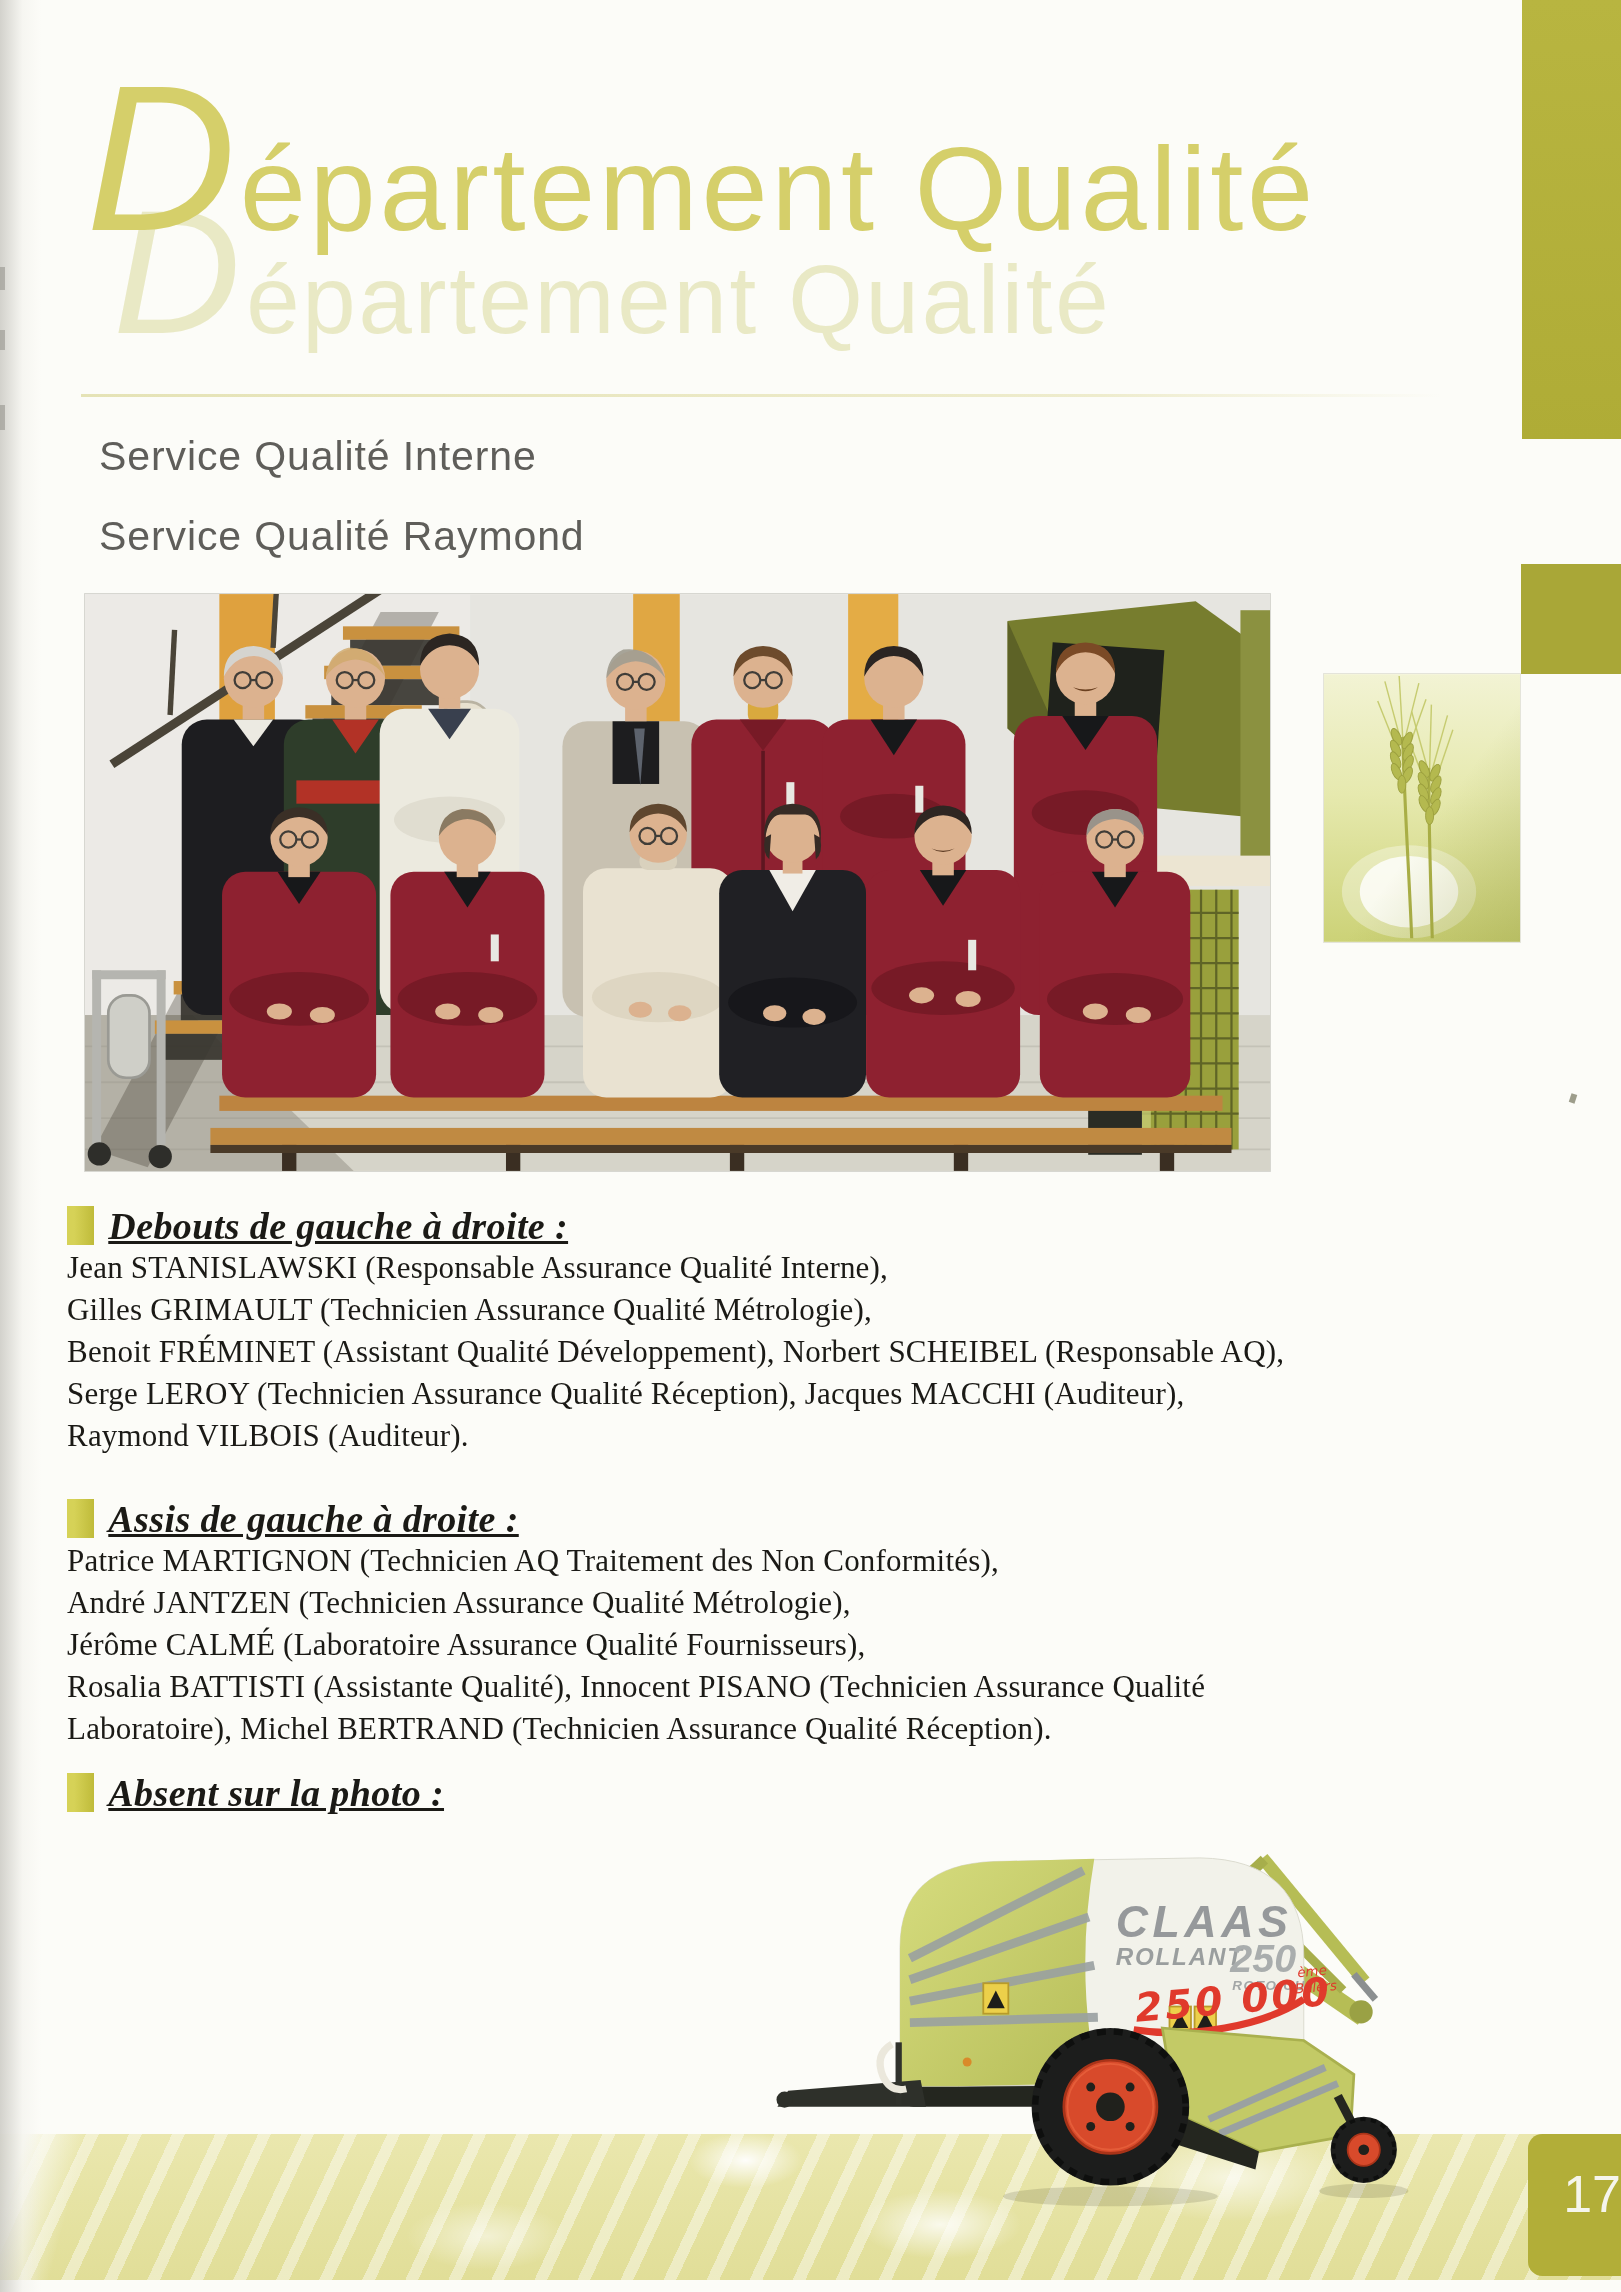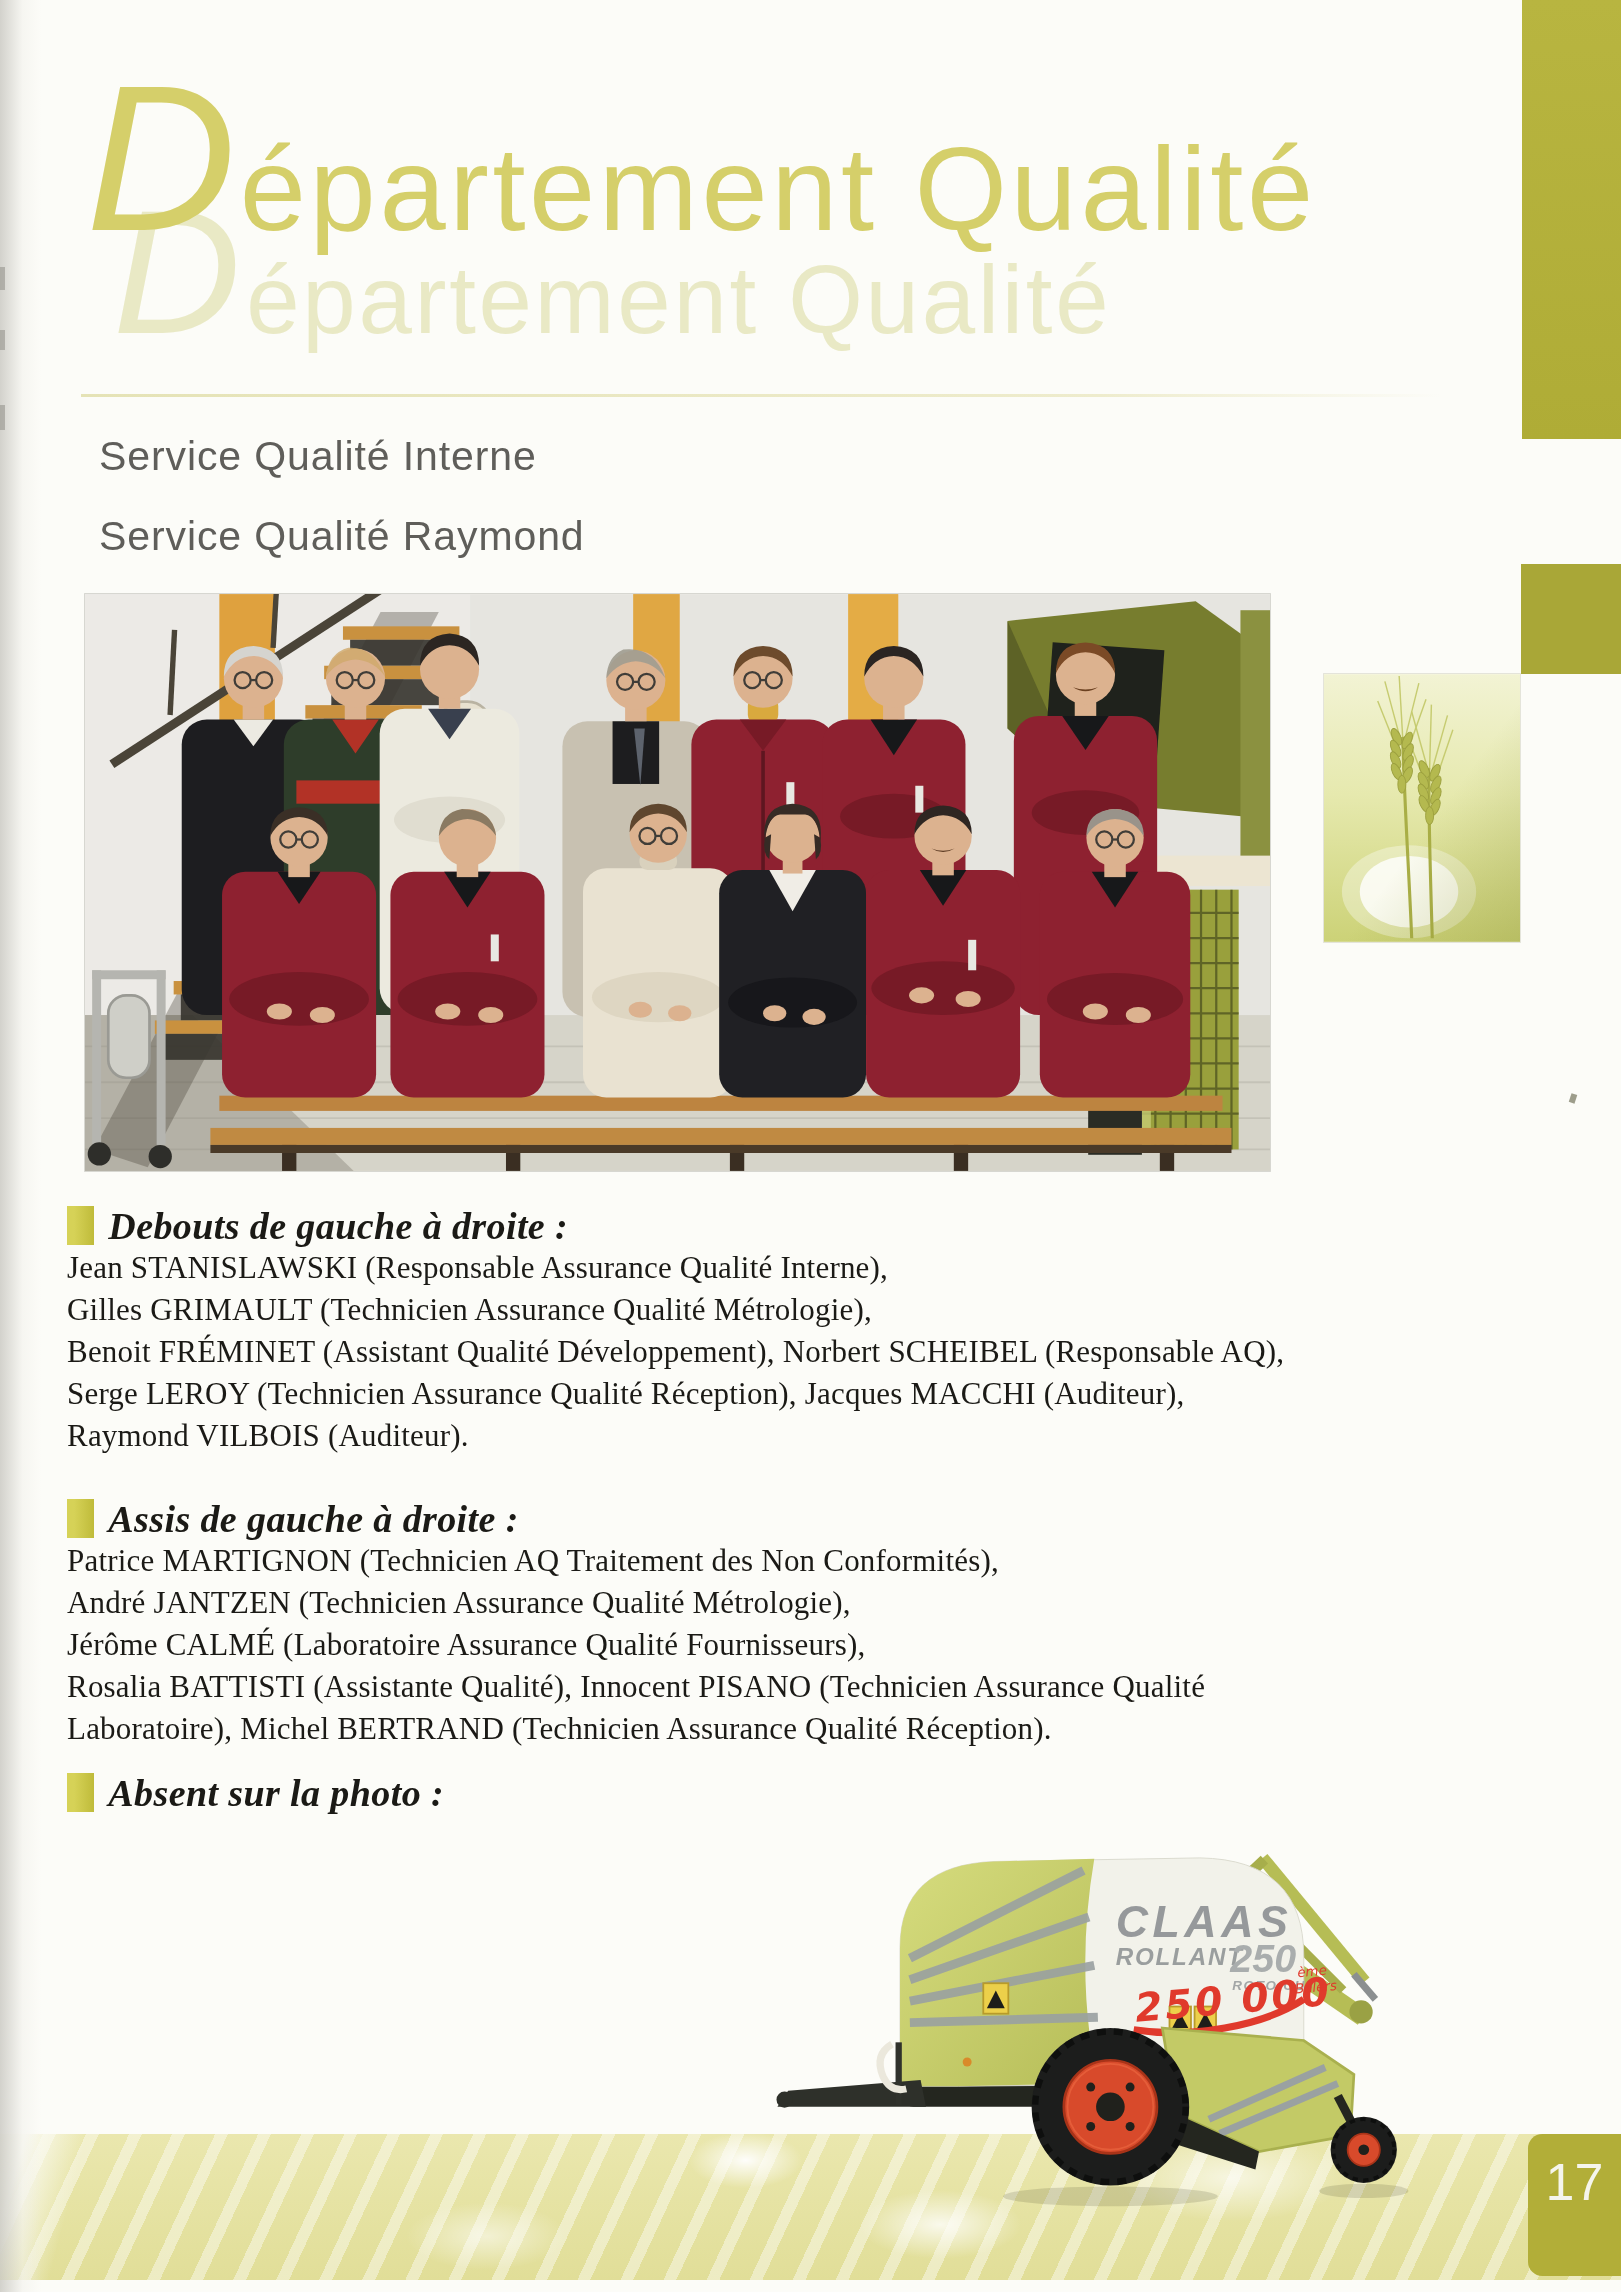--- a/index.html
+++ b/index.html
@@ -35,39 +35,39 @@
   
   .photo{position:absolute;left:85px;top:594px;width:1185px;height:577px;box-shadow:0 0 0 0.9px rgba(90,90,80,.25);}
   .wheat{position:absolute;left:1324px;top:674px;width:196px;height:268px;box-shadow:0 0 0 0.9px rgba(120,120,80,.2);}
 
   
   .section{position:absolute;left:67px;width:1370px;color:#1b1a16;}
   .sec1{top:1204px;} .sec2{top:1497px;} .sec3{top:1771px;}
   .sec-head{display:flex;align-items:center;gap:14.3px;height:43px;}
   .bullet{width:27px;height:39px;flex:0 0 27px;
     background:linear-gradient(90deg,#d6d257 0 7.2px,#bfbb3a);}
-  .sec-title{margin:0;font:italic 700 38px/1 "Liberation Serif",serif;letter-spacing:0.4px;}
+  .sec-title{margin:0;font:italic 700 38px/1 "Liberation Serif",serif;letter-spacing:0.4px;text-decoration:underline;}
   .lines p{margin:0;font:400 31px/42px "Liberation Serif",serif;letter-spacing:0.2px;}
 
   
   .baler{position:absolute;left:582px;top:1840px;width:833px;height:376px;z-index:5;}
 
   
   .footer-band{position:absolute;left:0;top:2134px;width:1621px;height:146px;z-index:1;
     background:
       linear-gradient(105deg,#fbfbf4 0 25px,rgba(251,251,244,0) 85px),
       radial-gradient(81px 40px at 46% 18%,rgba(255,255,255,.95),rgba(255,255,255,0) 70%),
       radial-gradient(116px 49px at 58% 62%,rgba(255,255,255,.8),rgba(255,255,255,0) 70%),
       radial-gradient(152px 58px at 76% 30%,rgba(255,255,255,.65),rgba(255,255,255,0) 75%),
       radial-gradient(107px 45px at 30% 70%,rgba(255,255,255,.55),rgba(255,255,255,0) 75%),
       repeating-linear-gradient(115deg,rgba(255,255,255,.42) 0 11.6px,rgba(255,255,255,0) 11.6px 39px),
       linear-gradient(180deg,#eae7ae,#e1de98);}
   .pagebox{position:absolute;right:0;top:2134px;width:93px;height:142px;z-index:6;
     background:#b2ae38;border-radius:14.3px 0 0 14.3px;color:#f5f5ec;
-    font:400 52px/1 "Liberation Sans",sans-serif;text-align:center;padding-top:22px;box-sizing:border-box;}
+    font:400 52px/1 "Liberation Sans",sans-serif;text-align:right;padding-top:34px;box-sizing:border-box;}
 
   
   .skin{fill:#dcb28f}.coat{fill:#8e2130}.coatd{fill:#771a26}.dark{fill:#17181a}
   .glasses{fill:none;stroke:#403d38;stroke-width:2.5px}
   svg text{user-select:none;}
 </style>
 </head>
 <body>
 
 <div class="page">

